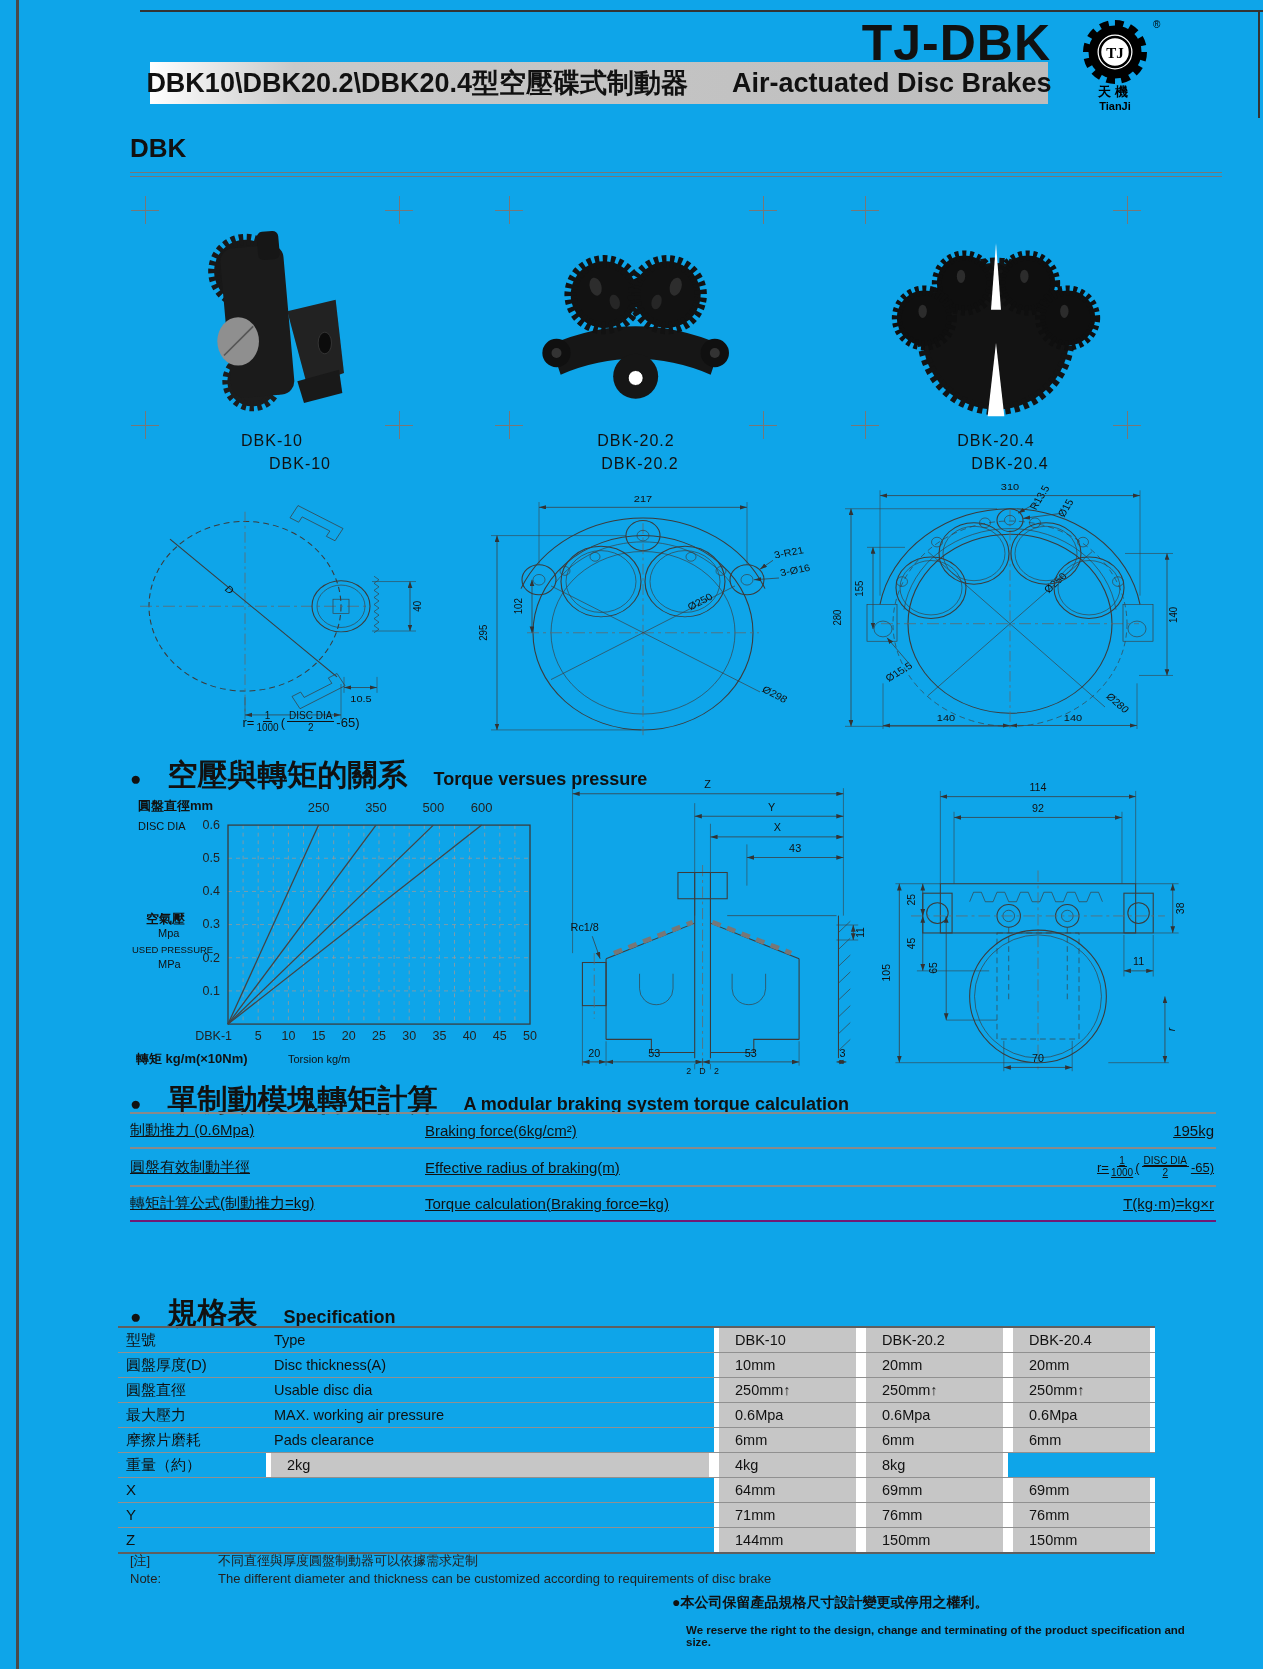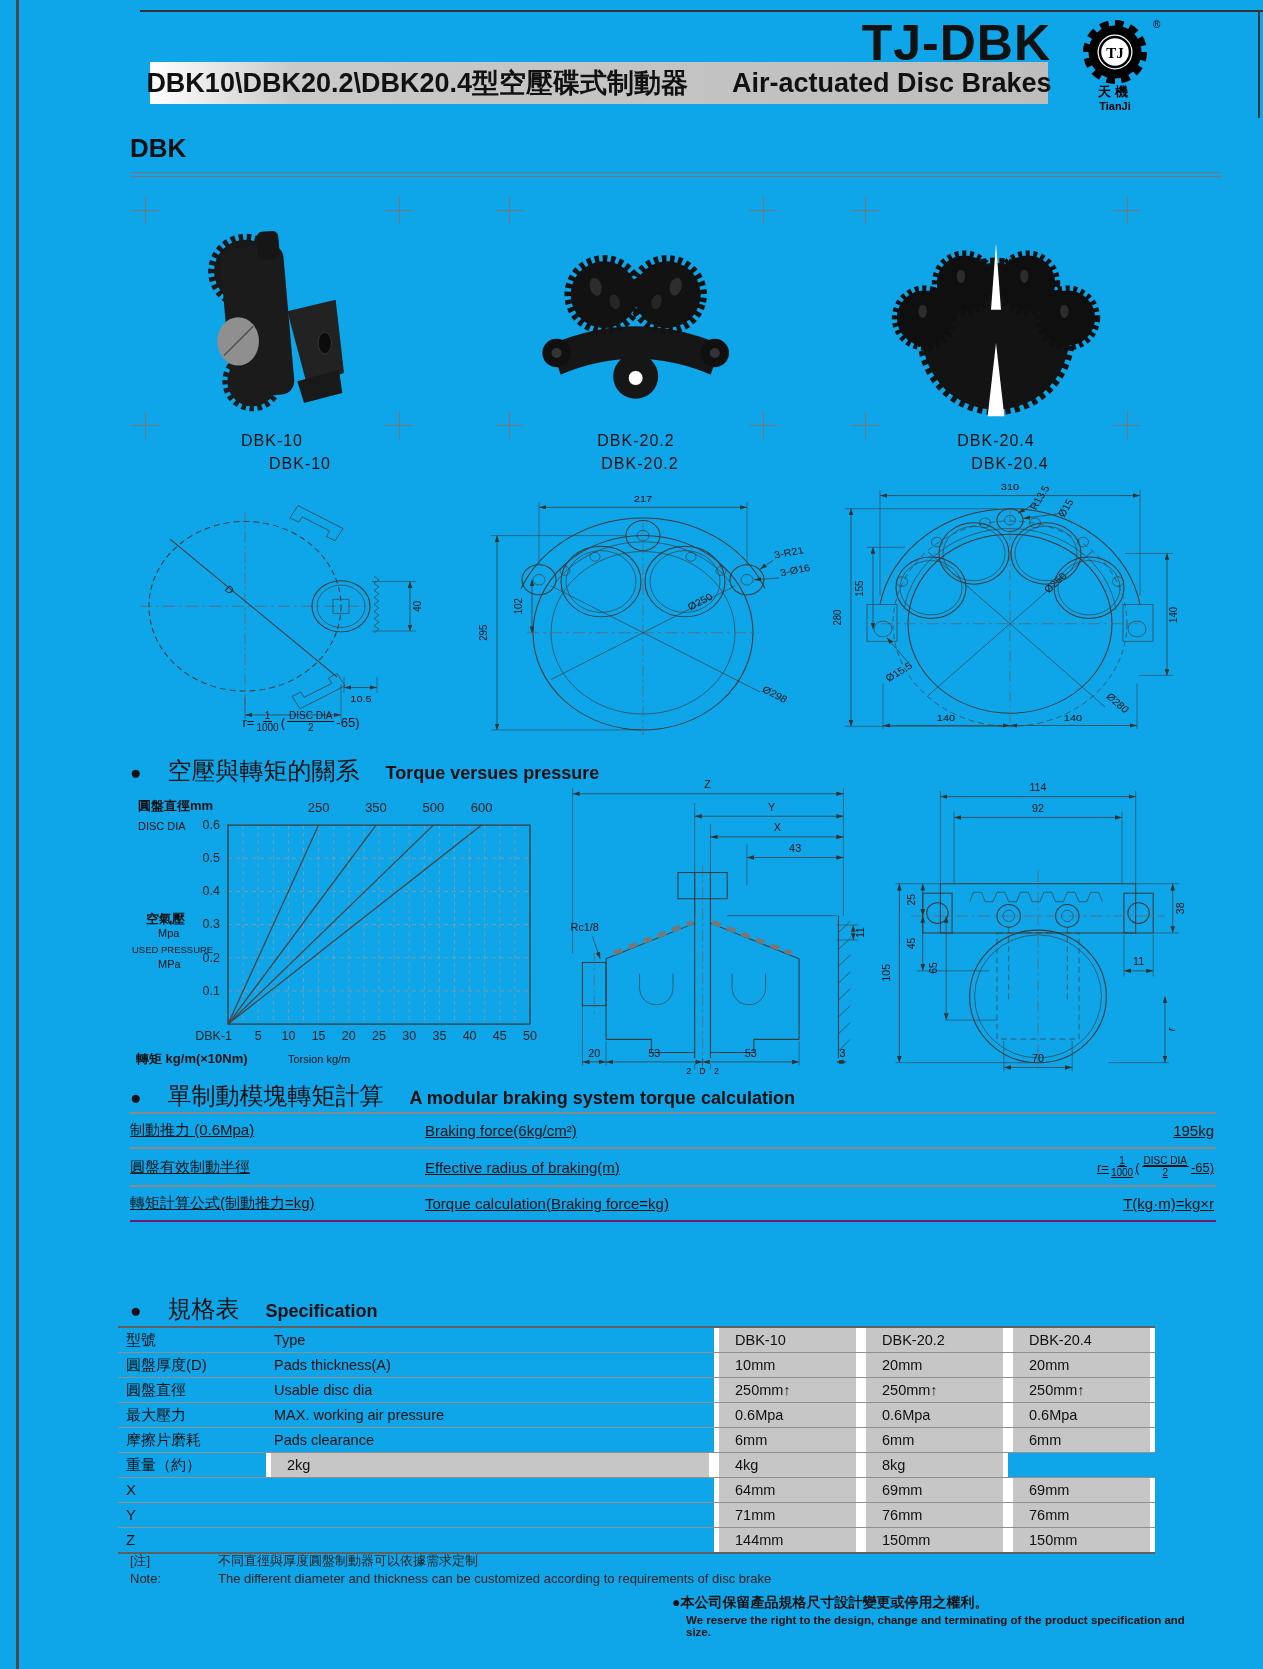--- a/index.html
+++ b/index.html
@@ -42,21 +42,21 @@
   
   .gl{stroke:#9a9a9a;stroke-width:0.8px;stroke-dasharray:4 4;}
   .sline{fill:none;stroke:#444;stroke-width:1.3px;}
   .slabel{font:13px "Liberation Sans",sans-serif;fill:#222;}
   .tick{font:12.5px "Liberation Sans",sans-serif;fill:#222;}
   .axlab-zh{font:13px "Liberation Sans",sans-serif;fill:#111;font-weight:bold;}
   .axlab{font:11px "Liberation Sans",sans-serif;fill:#111;}
   
   .sect{position:absolute;left:130px;display:flex;align-items:baseline;gap:26px;white-space:nowrap;}
   .sect .bullet{font-size:19px;}
-  .sect .zh{font-size:24px;font-weight:normal;text-align:center;}
+  .sect .zh{font-size:30px;font-weight:bold;text-align:center;}
   .sect .en{font-size:18px;font-weight:bold;}
   
   #tcalc{position:absolute;left:130px;top:1112px;width:1086px;font-size:15px;}
   .trow{display:flex;align-items:center;border-top:2px solid #8a8a8a;padding:7px 0 7px 0;text-decoration:underline;}
   .trow:last-child{border-bottom:2px solid #701a75;}
   .tc-zh{width:295px;}
   .tc-en{flex:1;}
   .tc-val{width:300px;text-align:right;padding-right:2px;display:flex;justify-content:flex-end;align-items:center;}
   .frac{display:inline-flex;flex-direction:column;align-items:center;line-height:1;margin:0 2px;vertical-align:middle;}
   .frac .fn{border-bottom:1px solid #111;padding:0 2px;font-size:10px;}
@@ -70,21 +70,21 @@
   .srow:last-child{border-bottom:none;}
   .srow>div{padding:3px 8px;line-height:18px;}
   .s-zh{font-size:15px;}
   .s-v{background:#c6c6c6;border-left:5px solid #fff;border-right:5px solid #fff;padding-left:16px !important;}
   
   .note-row{position:absolute;left:130px;display:flex;font-size:13px;color:#222;}
   .note-row .nlabel{width:88px;}
   
   #footer{position:absolute;left:672px;top:1594px;width:525px;}
   #footer .fzh{font-size:14px;font-weight:bold;}
-  #footer .fen{font-size:11.5px;font-weight:bold;margin-top:2px;margin-left:14px;}
+  #footer .fen{font-size:11.5px;font-weight:bold;margin-top:12px;margin-left:14px;}
   #pagenum{position:absolute;left:0;top:1630px;width:100%;text-align:center;
            font-size:17px;font-weight:bold;letter-spacing:1px;}
 </style>
 </head>
 <body>
 
 <div id="page">
 
   <div id="left-rule"></div>
   <div id="top-rule"></div>
@@ -584,21 +584,21 @@
   <div id="spec">
     <div class="srow">
       <div class="s-zh">型號</div>
       <div class="s-en">Type</div>
       <div class="s-v">DBK-10</div>
       <div class="s-v">DBK-20.2</div>
       <div class="s-v">DBK-20.4</div>
     </div>
     <div class="srow">
       <div class="s-zh">圓盤厚度(D)</div>
-      <div class="s-en">Pads thickness(A)</div>
+      <div class="s-en">Disc thickness(A)</div>
       <div class="s-v">10mm</div>
       <div class="s-v">20mm</div>
       <div class="s-v">20mm</div>
     </div>
     <div class="srow">
       <div class="s-zh">圓盤直徑</div>
       <div class="s-en">Usable disc dia</div>
       <div class="s-v">250mm↑</div>
       <div class="s-v">250mm↑</div>
       <div class="s-v">250mm↑</div>

